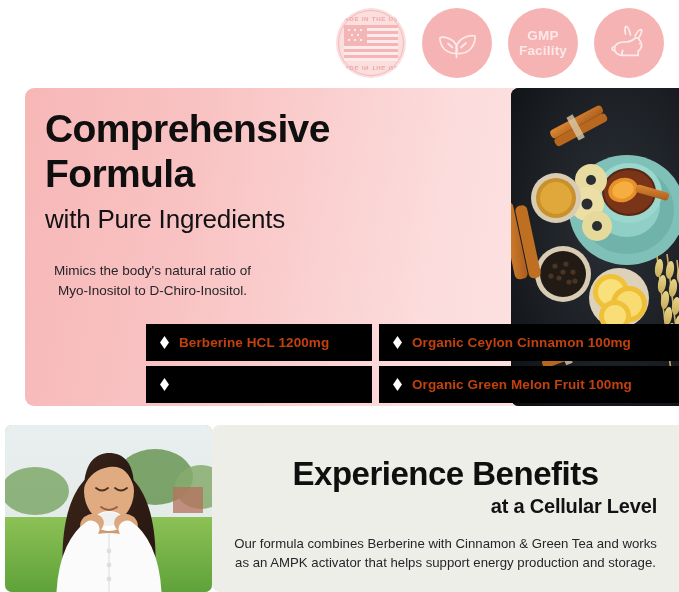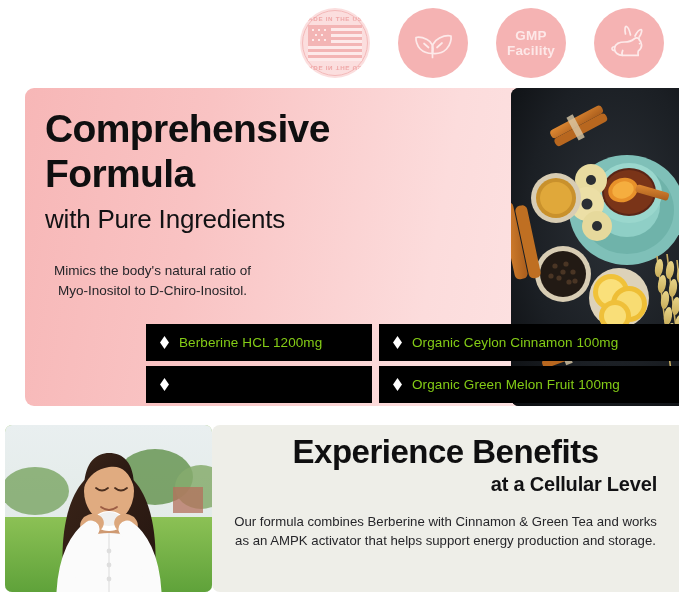--- a/index.html
+++ b/index.html
@@ -19,21 +19,21 @@
   
   .badge-strip {
     position: absolute;
     left: 0;
     top: 0;
     width: 679px;
     height: 85px;
     display: flex;
     align-items: center;
     justify-content: flex-end;
-    gap: 28px;
+    gap: 16px;
     padding-right: 15px;
     box-sizing: border-box;
   }
   .badge {
     width: 70px;
     height: 70px;
     border-radius: 50%;
     background: #f5b3b3;
     display: flex;
     align-items: center;
@@ -184,23 +184,23 @@
   .pill-marker {
     width: 9px;
     height: 13px;
     background: #ffffff;
     flex: 0 0 auto;
     margin-right: 10px;
     clip-path: polygon(50% 0%, 100% 50%, 50% 100%, 0% 50%);
     border-radius: 2px;
   }
   .pill-label {
-    color: #84cc16;
+    color: #c2410c;
     font-size: 13.5px;
-    font-weight: 400;
+    font-weight: 700;
     white-space: nowrap;
     letter-spacing: 0.1px;
   }
 
   
   .benefits {
     position: absolute;
     left: 0;
     top: 425px;
     width: 679px;
@@ -218,21 +218,21 @@
   }
   .benefits-panel {
     position: absolute;
     left: 212px;
     top: 0;
     width: 467px;
     height: 167px;
     background: #eeeee8;
     border-radius: 8px 0 0 8px;
     box-sizing: border-box;
-    padding: 8px 22px 0 22px;
+    padding: 30px 22px 0 22px;
   }
   .benefits-title {
     font-size: 33px;
     font-weight: 700;
     color: #0f0f10;
     text-align: center;
     letter-spacing: -0.5px;
     margin: 0;
     line-height: 38px;
   }

